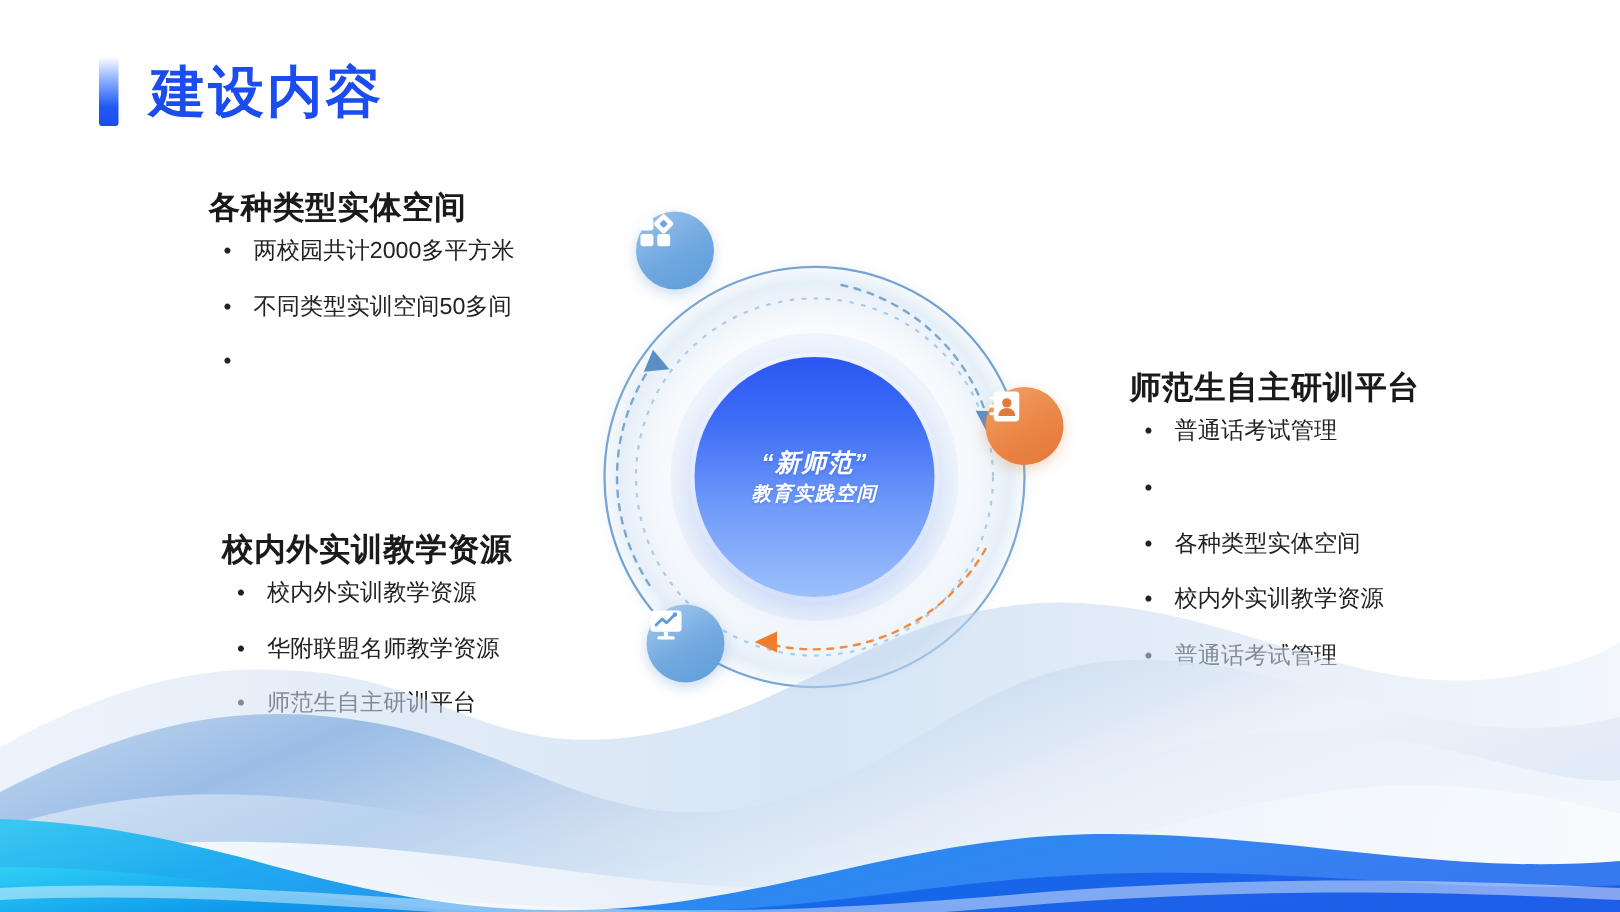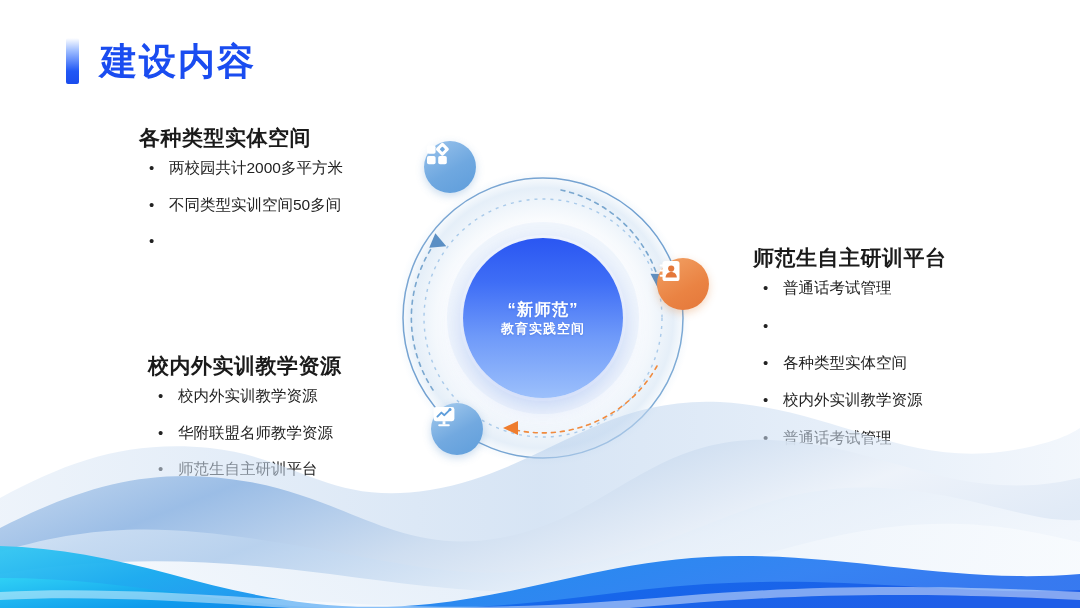--- a/index.html
+++ b/index.html
@@ -61,20 +61,21 @@
     box-shadow:0 3px 9px rgba(220,130,60,.32);}
   #node-bottom{left:46px;top:318px;width:52px;height:52px;
     background:linear-gradient(150deg,#a8cdee 0%,#72a9e0 55%,#5f9edb 100%);
     box-shadow:0 3px 9px rgba(80,140,200,.30);}
 
   .center-circle{
     position:absolute;left:78px;top:153px;width:160px;height:160px;border-radius:50%;
     background:linear-gradient(180deg,#2a56f2 0%,#3f6ef6 28%,#6f9af9 62%,#9cc0fb 100%);
     display:flex;flex-direction:column;align-items:center;justify-content:center;
     box-shadow:0 8px 26px rgba(60,110,230,.28);
+    font-style:italic;
   }
   .center-circle .l1,.center-circle .l2{
     color:#fff;font-weight:bold;letter-spacing:1px;line-height:1.35;white-space:nowrap;
     text-shadow:0 1px 2px rgba(30,70,180,.25);
   }
   .center-circle .l1{font-size:16.5px;}
   .center-circle .l2{font-size:13px;}
 
   
   #waves{position:absolute;left:0;bottom:0;width:1080px;height:230px;}

